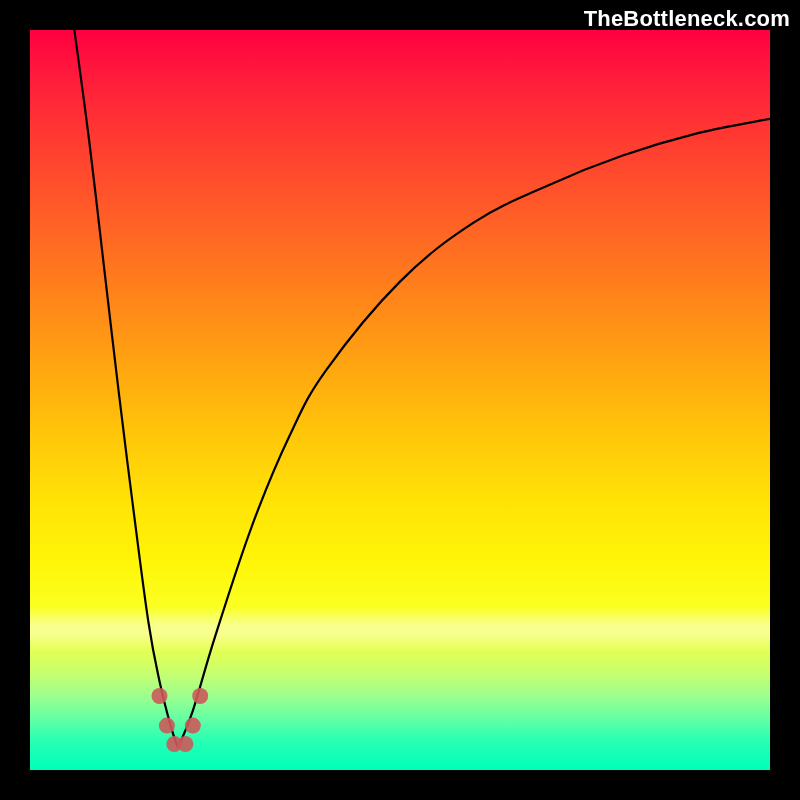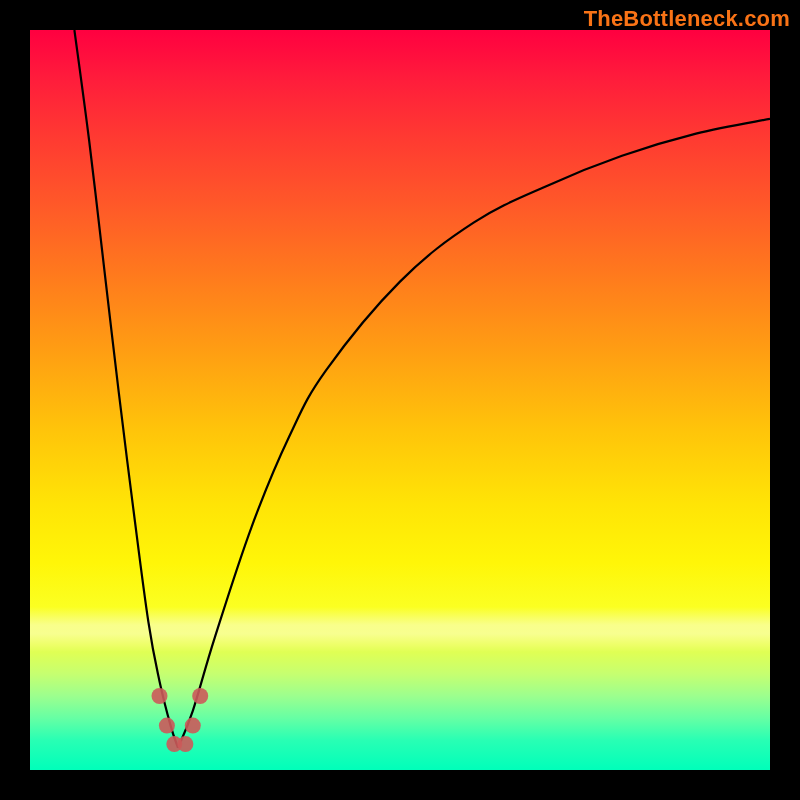--- a/index.html
+++ b/index.html
@@ -58,21 +58,21 @@
       rgba(255,255,210,0.55) 60%,
       rgba(255,255,200,0) 100%
     );
   }
   svg.curve {
     position: absolute;
     inset: 0;
   }
   .watermark {
     position: absolute;
-    color: #f97316;
+    color: #ffffff;
     font-weight: 600;
     letter-spacing: 0.2px;
   }
 </style>
 </head>
 <body>
 
 <div class="frame">
   <div class="plot-area">
     <div class="gradient"></div>

